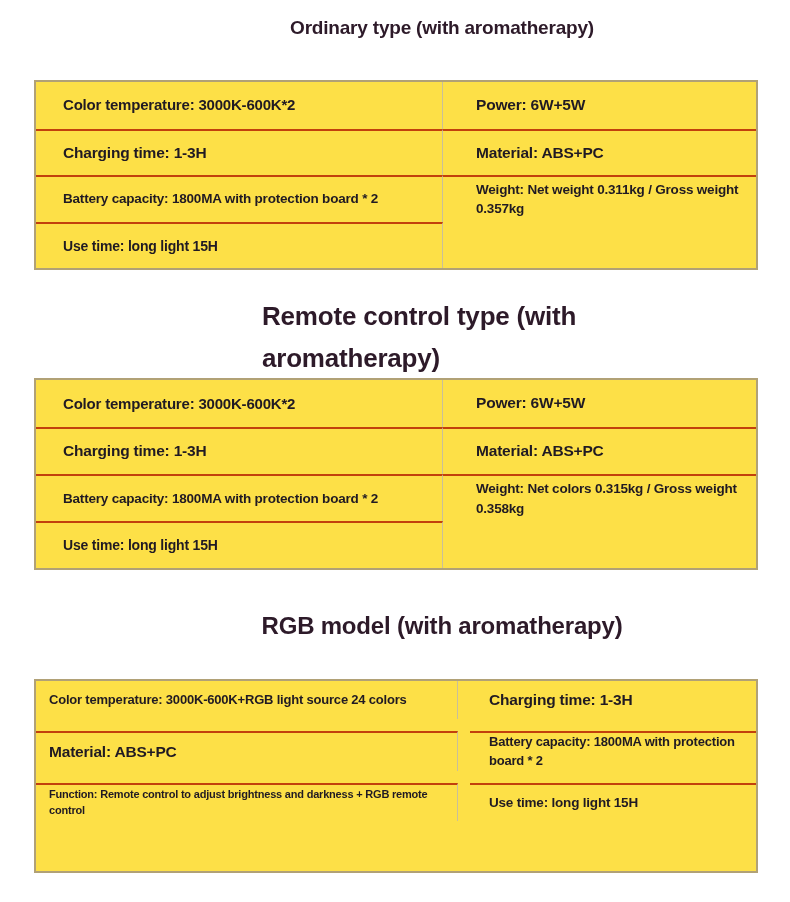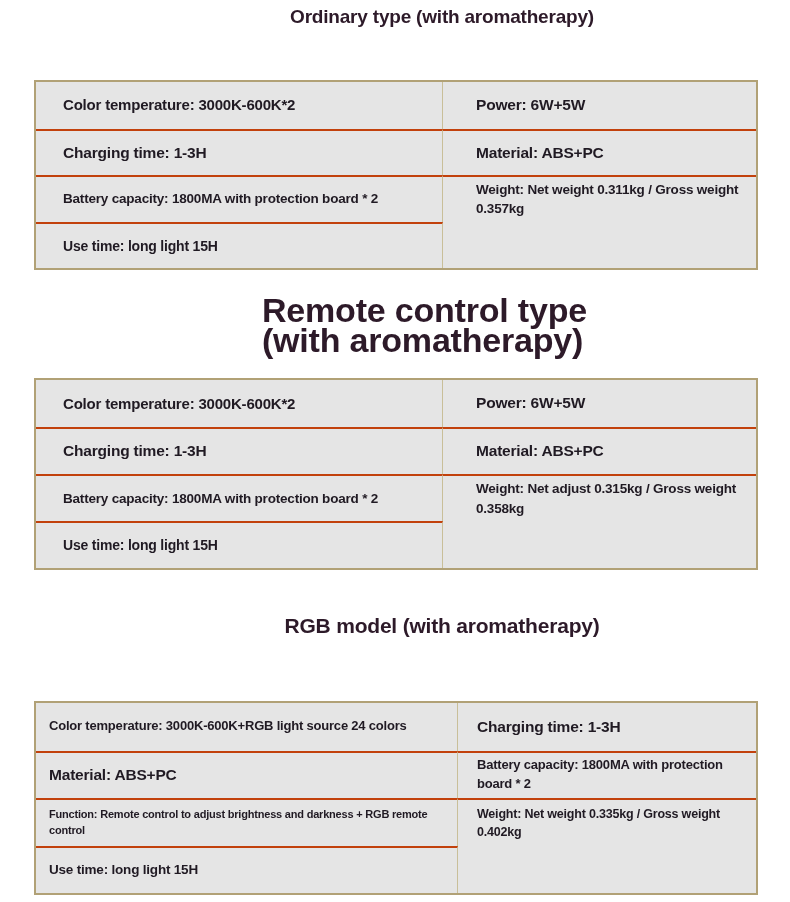--- a/index.html
+++ b/index.html
@@ -15,29 +15,29 @@
     position:absolute; left:0; width:790px;
     padding-left:94px; box-sizing:border-box;
     text-align:center;
   }
   .title {
     display:inline-block; text-align:left;
     font-weight:bold; color:#2d1a29;
     letter-spacing:-0.2px;
   }
   .title-1 { font-size:19px; line-height:25px; }
-  .title-2 { font-size:34px; line-height:30px; max-width:360px; }
-  .title-3 { font-size:21px; line-height:27px; }
+  .title-2 { font-size:26px; line-height:42px; max-width:360px; }
+  .title-3 { font-size:24px; line-height:27px; }
 
   
   .spec-table {
     position:absolute; left:34px; width:724px;
     box-sizing:border-box;
     border:2px solid #b1a176;
-    background:#e5e5e5;
+    background:#fde047;
     display:grid;
     grid-template-rows:repeat(4, 1fr);
   }
   .t12 { grid-template-columns:407px 1fr; }
   .t3  { grid-template-columns:422px 1fr; }
   .cell {
     display:flex; align-items:center;
     box-sizing:border-box;
     font-weight:bold; color:#201a23;
     letter-spacing:-0.2px; line-height:1.45;
@@ -56,21 +56,21 @@
   .fs13  { font-size:13px; }
   .fs125 { font-size:12.5px; }
   .fs12  { font-size:12px; }
   .fs11  { font-size:11px; }
   .pr45  { padding-right:45px !important; }
   .pr85  { padding-right:85px !important; }
 </style>
 </head>
 <body>
 
-<div class="title-wrap" style="top:4px;text-decoration:underline;">
+<div class="title-wrap" style="top:15px;text-decoration:underline;">
   <span class="title title-1">Ordinary type (with aromatherapy)</span>
 </div>
 
 <div class="spec-table t12" style="top:80px; height:190px;">
   <div class="cell fs15">Color temperature: 3000K-600K*2</div>
   <div class="cell fs16">Power: 6W+5W</div>
   <div class="cell fs16">Charging time: 1-3H</div>
   <div class="cell fs16">Material: ABS+PC</div>
   <div class="cell fs135">Battery capacity: 1800MA with protection board * 2</div>
   <div class="cell fs135">Weight: Net weight 0.311kg / Gross weight 0.357kg</div>
@@ -80,29 +80,28 @@
 <div class="title-wrap" style="top:295px;">
   <span class="title title-2">Remote control type (with aromatherapy)</span>
 </div>
 
 <div class="spec-table t12" style="top:378px; height:192px;">
   <div class="cell fs15">Color temperature: 3000K-600K*2</div>
   <div class="cell fs16">Power: 6W+5W</div>
   <div class="cell fs16">Charging time: 1-3H</div>
   <div class="cell fs16">Material: ABS+PC</div>
   <div class="cell fs135">Battery capacity: 1800MA with protection board * 2</div>
-  <div class="cell fs135">Weight: Net adjust 0.315kg / Gross weight 0.358kg</div>
+  <div class="cell fs135">Weight: Net colors 0.315kg / Gross weight 0.358kg</div>
   <div class="cell fs14">Use time: long light 15H</div>
 </div>
 
 <div class="title-wrap" style="top:612px;">
   <span class="title title-3">RGB model (with aromatherapy)</span>
 </div>
 
-<div class="spec-table t3" style="top:701px; height:194px;">
+<div class="spec-table t3" style="top:679px; height:194px;gap:12px;">
   <div class="cell fs13 pr45">Color temperature: 3000K-600K+RGB light source 24 colors</div>
   <div class="cell fs16">Charging time: 1-3H</div>
   <div class="cell fs16">Material: ABS+PC</div>
   <div class="cell fs13">Battery capacity: 1800MA with protection board * 2</div>
   <div class="cell fs11">Function: Remote control to adjust brightness and darkness + RGB remote control</div>
-  <div class="cell fs125">Weight: Net weight 0.335kg / Gross weight 0.402kg</div>
   <div class="cell fs135">Use time: long light 15H</div>
 </div>
 
 </body></html>

